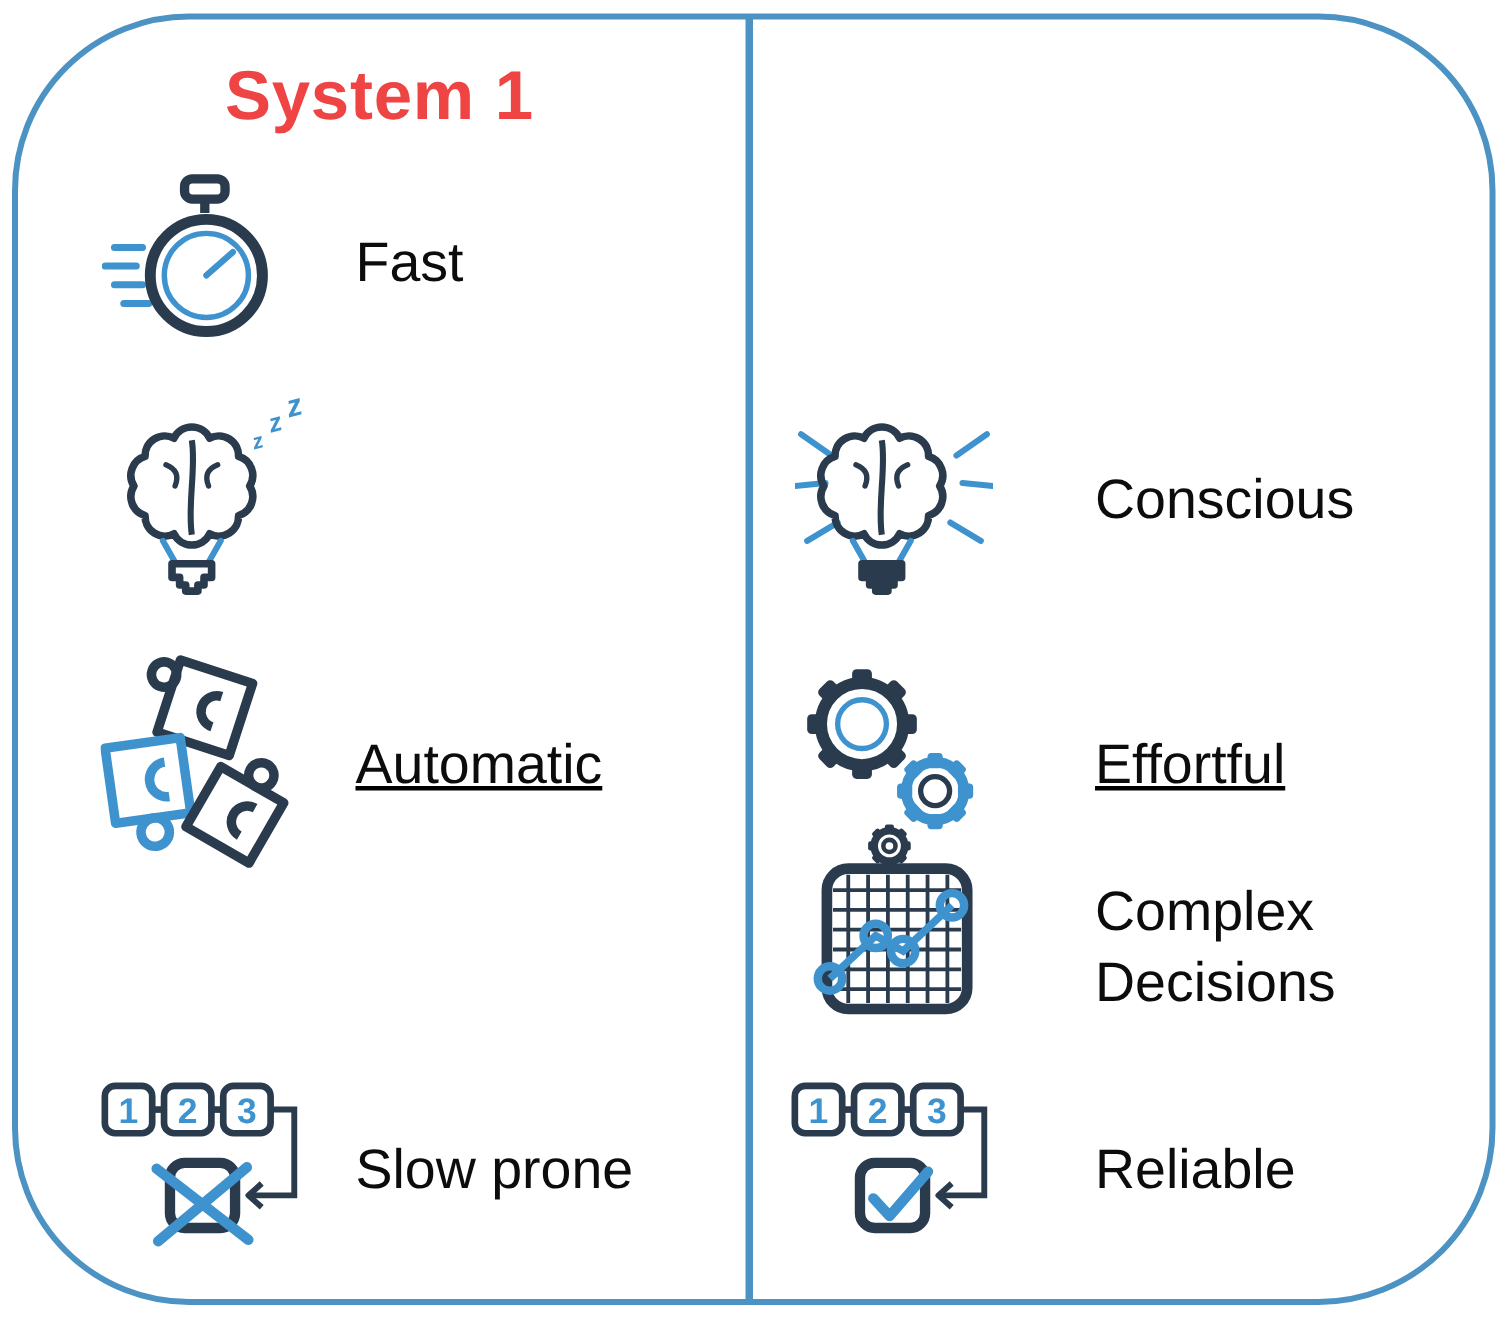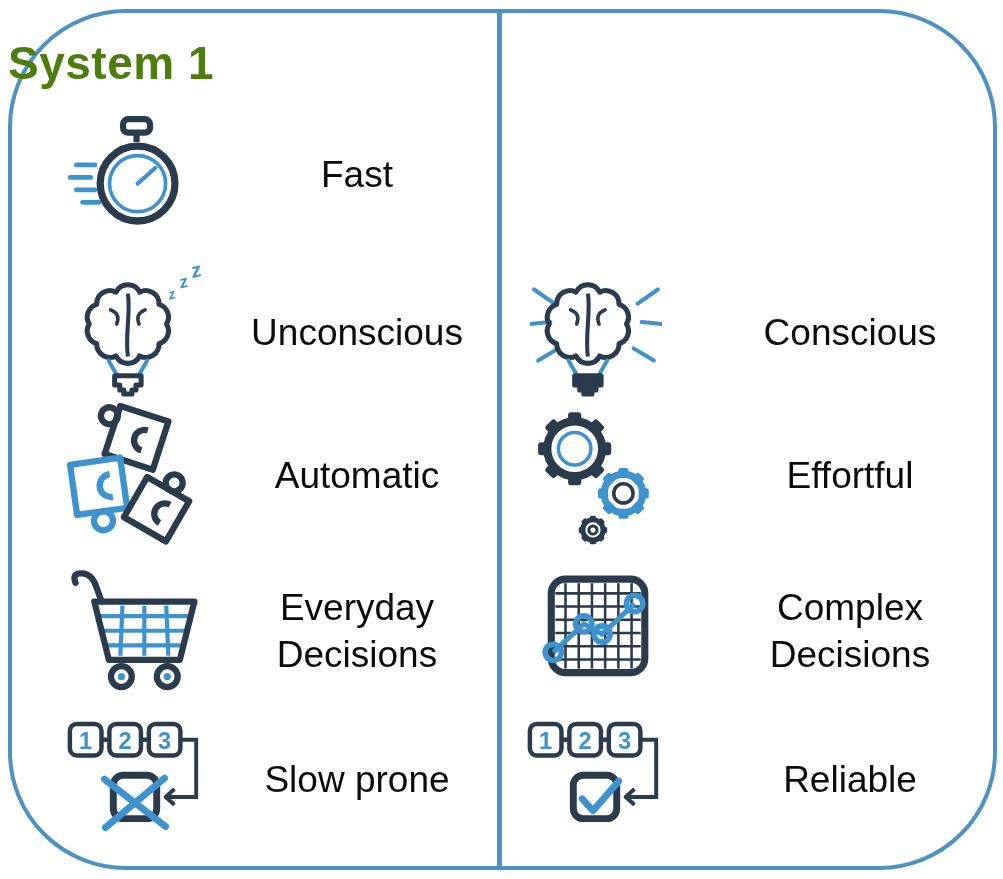--- a/index.html
+++ b/index.html
@@ -4,28 +4,28 @@
 <style>
   * { margin:0; padding:0; box-sizing:border-box; }
   body { background:#ffffff; font-family:"Liberation Sans", sans-serif; }
   .canvas { position:relative; width:1003px; height:879px; background:#ffffff; overflow:hidden; }
   .frame { position:absolute; left:8px; top:9px; width:989px; height:861px;
            border:4px solid #4c93c4; border-radius:118px; }
   .divider { position:absolute; left:497px; top:11px; width:5px; height:857px; background:#4c93c4; }
   .col { position:absolute; top:0; height:879px; }
   .col1 { left:8px;  width:490px; }
   .col2 { left:501px; width:496px; }
-  .col-title { position:absolute; top:36px; left:0; right:0; 
-               font-size:46px; font-weight:bold; color:#4d7c0f; letter-spacing:0.5px; }
+  .col-title { position:absolute; top:36px; left:0; right:0; text-align:center;
+               font-size:46px; font-weight:bold; color:#ef4444; letter-spacing:0.5px; }
   .row { position:absolute; left:0; right:0; height:150px; display:flex; align-items:center; }
-  .r1 { top:100px; } .r2 { top:258px; } .r3 { top:401px; } .r4 { top:557px; } .r5 { top:705px; }
+  .r1 { top:100px; } .r2 { top:258px; } .r3 { top:435px;text-decoration:underline; } .r4 { top:557px; } .r5 { top:705px; }
   .icon-box { width:229px; display:flex; justify-content:center; align-items:center; flex:none; }
   .col1 .icon-box { padding-left:26px; }
   .col2 .icon-box { padding-right:40px; }
-  .label { font-size:37px; line-height:1.27; color:#0c0c0c; width:240px;text-align:center; }
+  .label { font-size:37px; line-height:1.27; color:#0c0c0c; width:240px; }
   svg { display:block; }
   .ic-stopwatch { width:135px; } .ic-brain { width:132px; } .ic-puzzle { width:137px; }
   .ic-cart { width:146px; } .ic-seq { width:148px; } .ic-cal { width:128px; }
   .ic-gears { width:132px; } .ic-chart { width:122px; }
   .n  { stroke:#2a3b4d; fill:none; }
   .b  { stroke:#3e93cf; fill:none; }
   .zz { fill:#3e93cf; font-weight:bold; font-style:italic; }
   .num { fill:#3e93cf; font-weight:bold; }
 </style>
 </head>
@@ -65,21 +65,20 @@
             <path class="n" stroke-width="3.5" stroke-linecap="round" d="M 62,38 q -10,4 -6,14"></path>
             <line class="b" x1="26" y1="88" x2="34" y2="102" stroke-width="4" stroke-linecap="round"></line>
             <line class="b" x1="64" y1="88" x2="56" y2="102" stroke-width="4" stroke-linecap="round"></line>
             <path class="n" stroke-width="5" stroke-linejoin="round" d="M 32,103 L 58,103 L 58,112 L 53,112 L 53,117 L 49,117 L 49,121 L 41,121 L 41,117 L 37,117 L 37,112 L 32,112 Z"></path>
             <text class="zz" x="86" y="28" font-size="14" transform="rotate(-15 86 28)">z</text>
             <text class="zz" x="97" y="17" font-size="17" transform="rotate(-15 97 17)">z</text>
             <text class="zz" x="109" y="7" font-size="20" transform="rotate(-15 109 7)">z</text>
           </g>
         </svg>
       </div>
-      <div class="label">Unconscious</div>
     </div>
 
     <div class="row r3">
       <div class="icon-box">
         <svg class="ic-puzzle" viewBox="0 0 130 140">
           <g transform="translate(66,34) rotate(18)">
             <rect class="n" x="-24" y="-24" width="48" height="48" stroke-width="6" stroke-linejoin="round"></rect>
             <circle class="n" cx="-31" cy="-12" r="8" stroke-width="6"></circle>
             <path class="n" stroke-width="6" d="M 8,-10 a 10,10 0 1 0 0,20"></path>
           </g>
@@ -91,39 +90,20 @@
           <g transform="translate(86,100) rotate(30)">
             <rect class="n" x="-23" y="-20" width="46" height="44" stroke-width="6" stroke-linejoin="round"></rect>
             <circle class="n" cx="2" cy="-28" r="8" stroke-width="6"></circle>
             <path class="n" stroke-width="6" d="M 9,-8 a 10,10 0 1 0 0,20"></path>
           </g>
         </svg>
       </div>
       <div class="label">Automatic</div>
     </div>
 
-    <div class="row r4">
-      <div class="icon-box">
-        <svg class="ic-cart" viewBox="0 0 140 130">
-          <path class="n" stroke-width="6" stroke-linecap="round" d="M 12,18 q -4,-10 7,-9 q 9,1 13,13 l 5,14"></path>
-          <line class="b" x1="34" y1="50" x2="122" y2="50" stroke-width="4"></line>
-          <line class="b" x1="38" y1="64" x2="118" y2="64" stroke-width="4"></line>
-          <line class="b" x1="41" y1="78" x2="115" y2="78" stroke-width="4"></line>
-          <line class="b" x1="57" y1="40" x2="55" y2="88" stroke-width="4"></line>
-          <line class="b" x1="78" y1="40" x2="78" y2="88" stroke-width="4"></line>
-          <line class="b" x1="99" y1="40" x2="101" y2="88" stroke-width="4"></line>
-          <path class="n" stroke-width="6" stroke-linejoin="round" d="M 30,36 L 126,36 L 112,92 L 44,92 Z"></path>
-          <circle class="n" cx="56" cy="108" r="10" stroke-width="6" fill="#ffffff"></circle>
-          <circle cx="56" cy="108" r="3.5" fill="#3e93cf"></circle>
-          <circle class="n" cx="100" cy="108" r="10" stroke-width="6" fill="#ffffff"></circle>
-          <circle cx="100" cy="108" r="3.5" fill="#3e93cf"></circle>
-        </svg>
-      </div>
-      <div class="label">Everyday Decisions</div>
-    </div>
 
     <div class="row r5">
       <div class="icon-box">
         <svg class="ic-seq" viewBox="0 0 150 125">
           <line class="n" x1="40" y1="22" x2="48" y2="22" stroke-width="4.5"></line>
           <line class="n" x1="80" y1="22" x2="88" y2="22" stroke-width="4.5"></line>
           <rect class="n" x="8" y="6" width="32" height="32" rx="7" stroke-width="4.5"></rect>
           <rect class="n" x="48" y="6" width="32" height="32" rx="7" stroke-width="4.5"></rect>
           <rect class="n" x="88" y="6" width="32" height="32" rx="7" stroke-width="4.5"></rect>
           <text class="num" x="24" y="31" font-size="24" text-anchor="middle">1</text>

